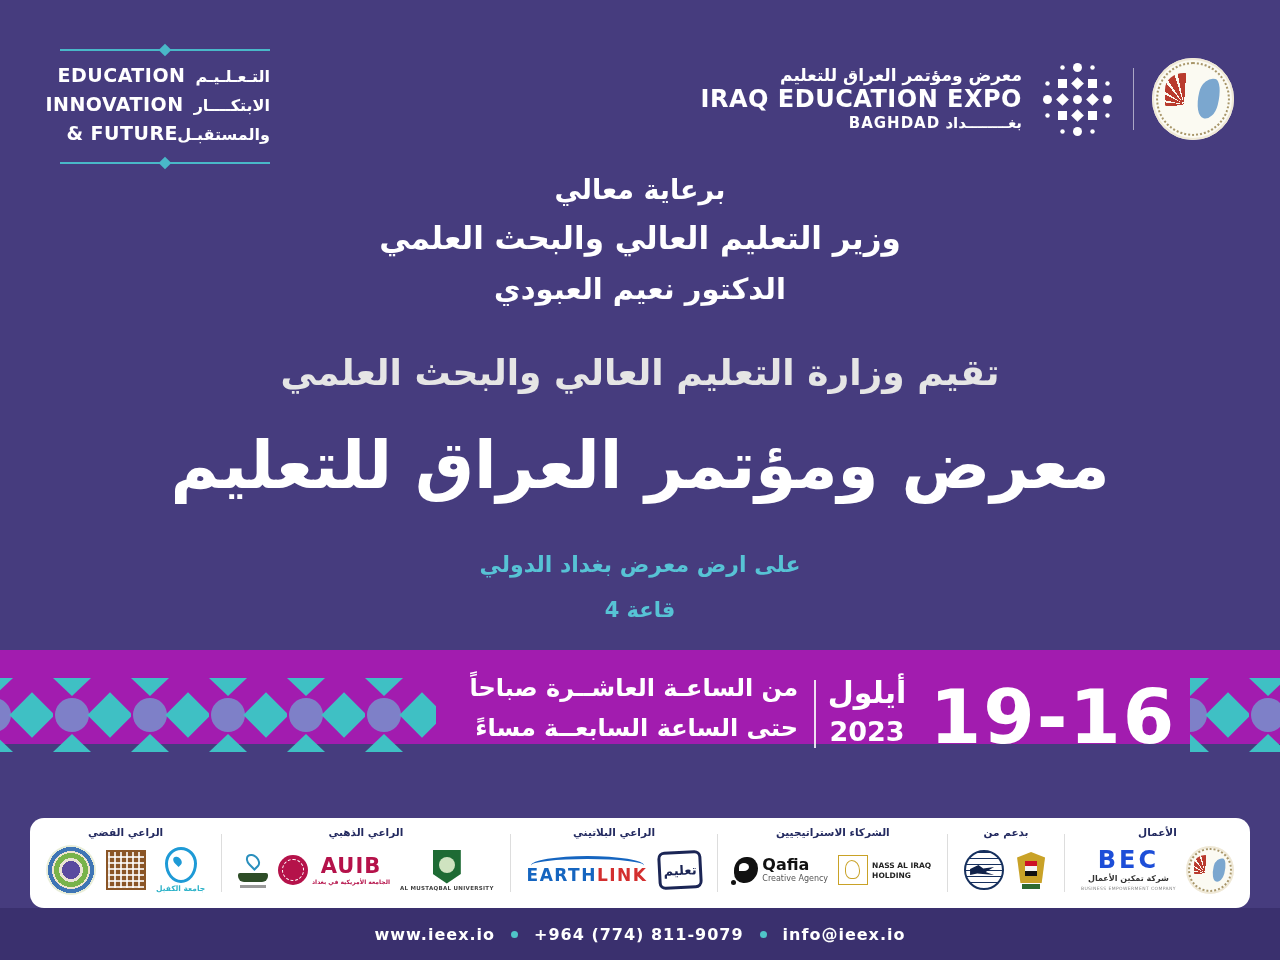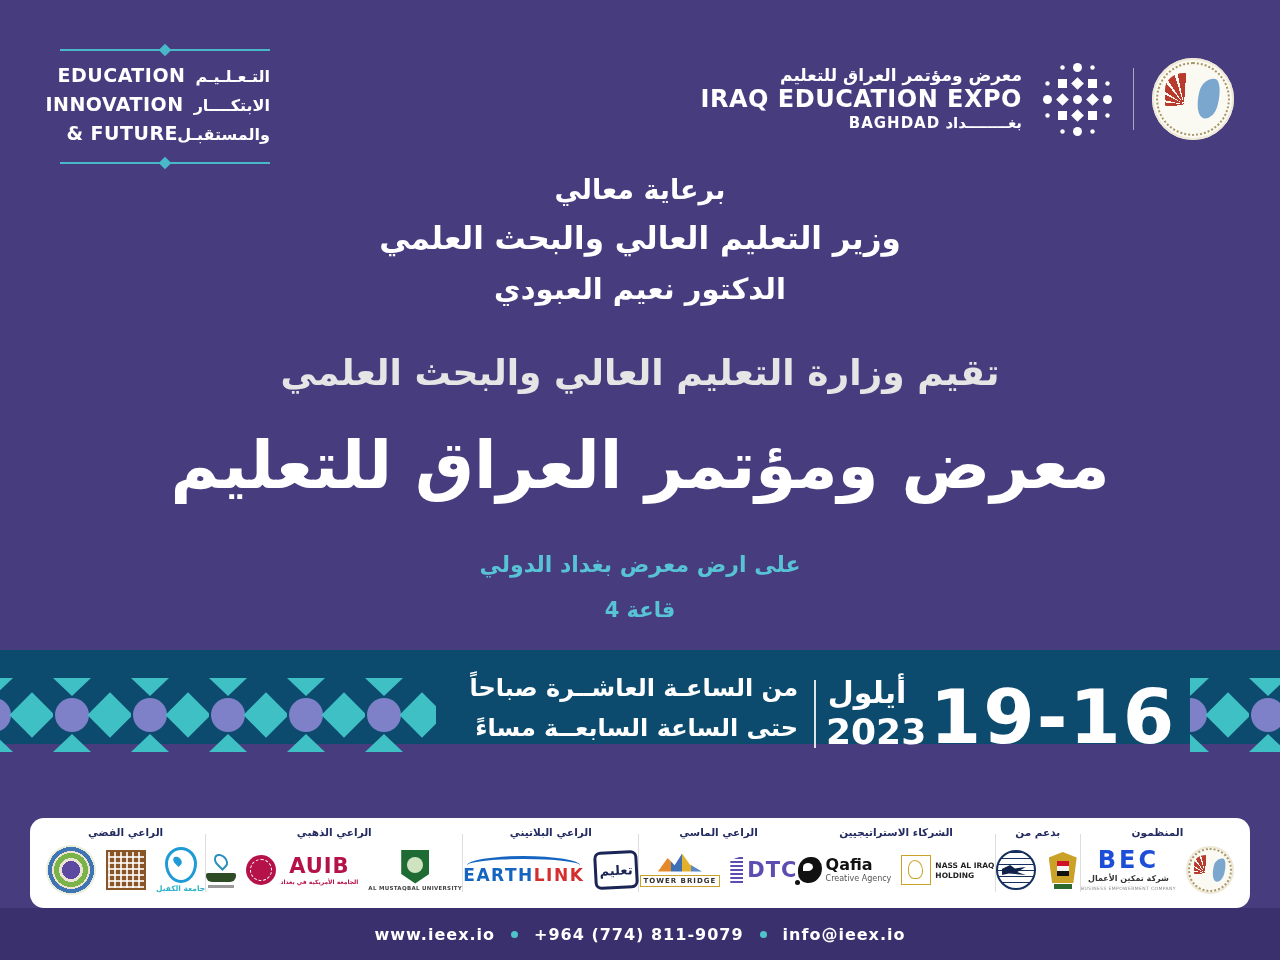--- a/index.html
+++ b/index.html
@@ -52,30 +52,30 @@
   .org-line{position:absolute;left:0;right:0;top:352px;text-align:center;direction:rtl;
     color:#e5e5e5;font-size:36px;font-weight:800;}
   .main-title{position:absolute;left:0;right:0;top:412px;text-align:center;direction:rtl;
     font-size:66px;font-weight:800;line-height:108px;}
   .venue1{position:absolute;left:0;right:0;top:552px;text-align:center;direction:rtl;
     color:#57c3d5;font-size:22px;font-weight:800;}
   .venue2{position:absolute;left:0;right:0;top:598px;text-align:center;direction:rtl;
     color:#57c3d5;font-size:21px;font-weight:800;}
 
   
-  .band{position:absolute;left:0;top:650px;width:1280px;height:94px;background:#0c4a6e;}
+  .band{position:absolute;left:0;top:650px;width:1280px;height:94px;background:#a21caf;}
   .band svg{position:absolute;top:0;display:block;}
   .p-left{left:0;}
   .p-right{right:0;}
   .time{position:absolute;top:18px;right:482px;text-align:right;direction:rtl;
     font-size:24px;font-weight:700;line-height:40px;white-space:nowrap;}
   .band-sep{position:absolute;right:464px;top:30px;width:2px;height:68px;background:rgba(255,255,255,.85);}
   .month{position:absolute;right:372px;top:22px;width:82px;text-align:center;}
   .month .m1{font-size:30px;font-weight:800;line-height:42px;}
-  .month .m2{font-size:36px;font-weight:800;line-height:36px;}
+  .month .m2{font-size:27px;font-weight:800;line-height:36px;}
   .dates{position:absolute;left:928px;top:24px;width:250px;text-align:center;direction:ltr;
     font-size:74px;font-weight:800;letter-spacing:2px;}
 
   
   .strip{position:absolute;left:30px;right:30px;top:818px;height:90px;background:#fff;
     border-radius:14px;display:flex;align-items:center;justify-content:space-between;
     padding:0 16px;box-sizing:border-box;color:#222;}
   .sp-group{display:flex;flex-direction:column;align-items:center;flex:0 0 auto;}
   .sp-label{font-size:10.5px;font-weight:800;color:#232a60;direction:rtl;line-height:14px;margin-top:-2px;}
   .sp-logos{display:flex;align-items:center;gap:10px;height:58px;margin-top:2px;}
@@ -317,33 +317,20 @@
           <div class="el-t">
             <span class="b">EARTH</span><span class="r">LINK</span>
           </div>
         </div>
         <div class="ta-b">تعليم</div>
       </div>
     </div>
 
     <div class="vsep"></div>
 
-    <div class="sp-group">
-      <div class="sp-label">الراعي الماسي</div>
-      <div class="sp-logos">
-        <div class="lcol">
-          <div class="tb-m"></div>
-          <div class="tb-l">TOWER BRIDGE</div>
-        </div>
-        <div class="lrow">
-          <div class="dtc-b"></div>
-          <div class="dtc-t">DTC</div>
-        </div>
-      </div>
-    </div>
 
     <div class="sp-group">
       <div class="sp-label">الشركاء الاستراتيجيين</div>
       <div class="sp-logos">
         <div class="lrow">
           <div class="qf-m"></div>
           <div class="lcol" style="align-items:flex-start;">
             <div class="qf-t">Qafia</div>
             <div class="qf-s">Creative Agency</div>
           </div>
@@ -368,21 +355,21 @@
           <div class="eag-body"></div>
             <div class="eag-shield"></div>
             <div class="eag-base"></div>
         </div>
       </div>
     </div>
 
     <div class="vsep"></div>
 
     <div class="sp-group">
-      <div class="sp-label">المنظمون</div>
+      <div class="sp-label">الأعمال</div>
       <div class="sp-logos">
         <div class="lcol">
           <div class="bec-t">BEC</div>
           <div class="bec-a">شركة تمكين الأعمال</div>
           <div class="bec-e">BUSINESS EMPOWERMENT COMPANY</div>
         </div>
         <div class="mseal smm">
           <div class="ring"></div>
             <div class="fan"></div>
             <div class="sw"></div>

